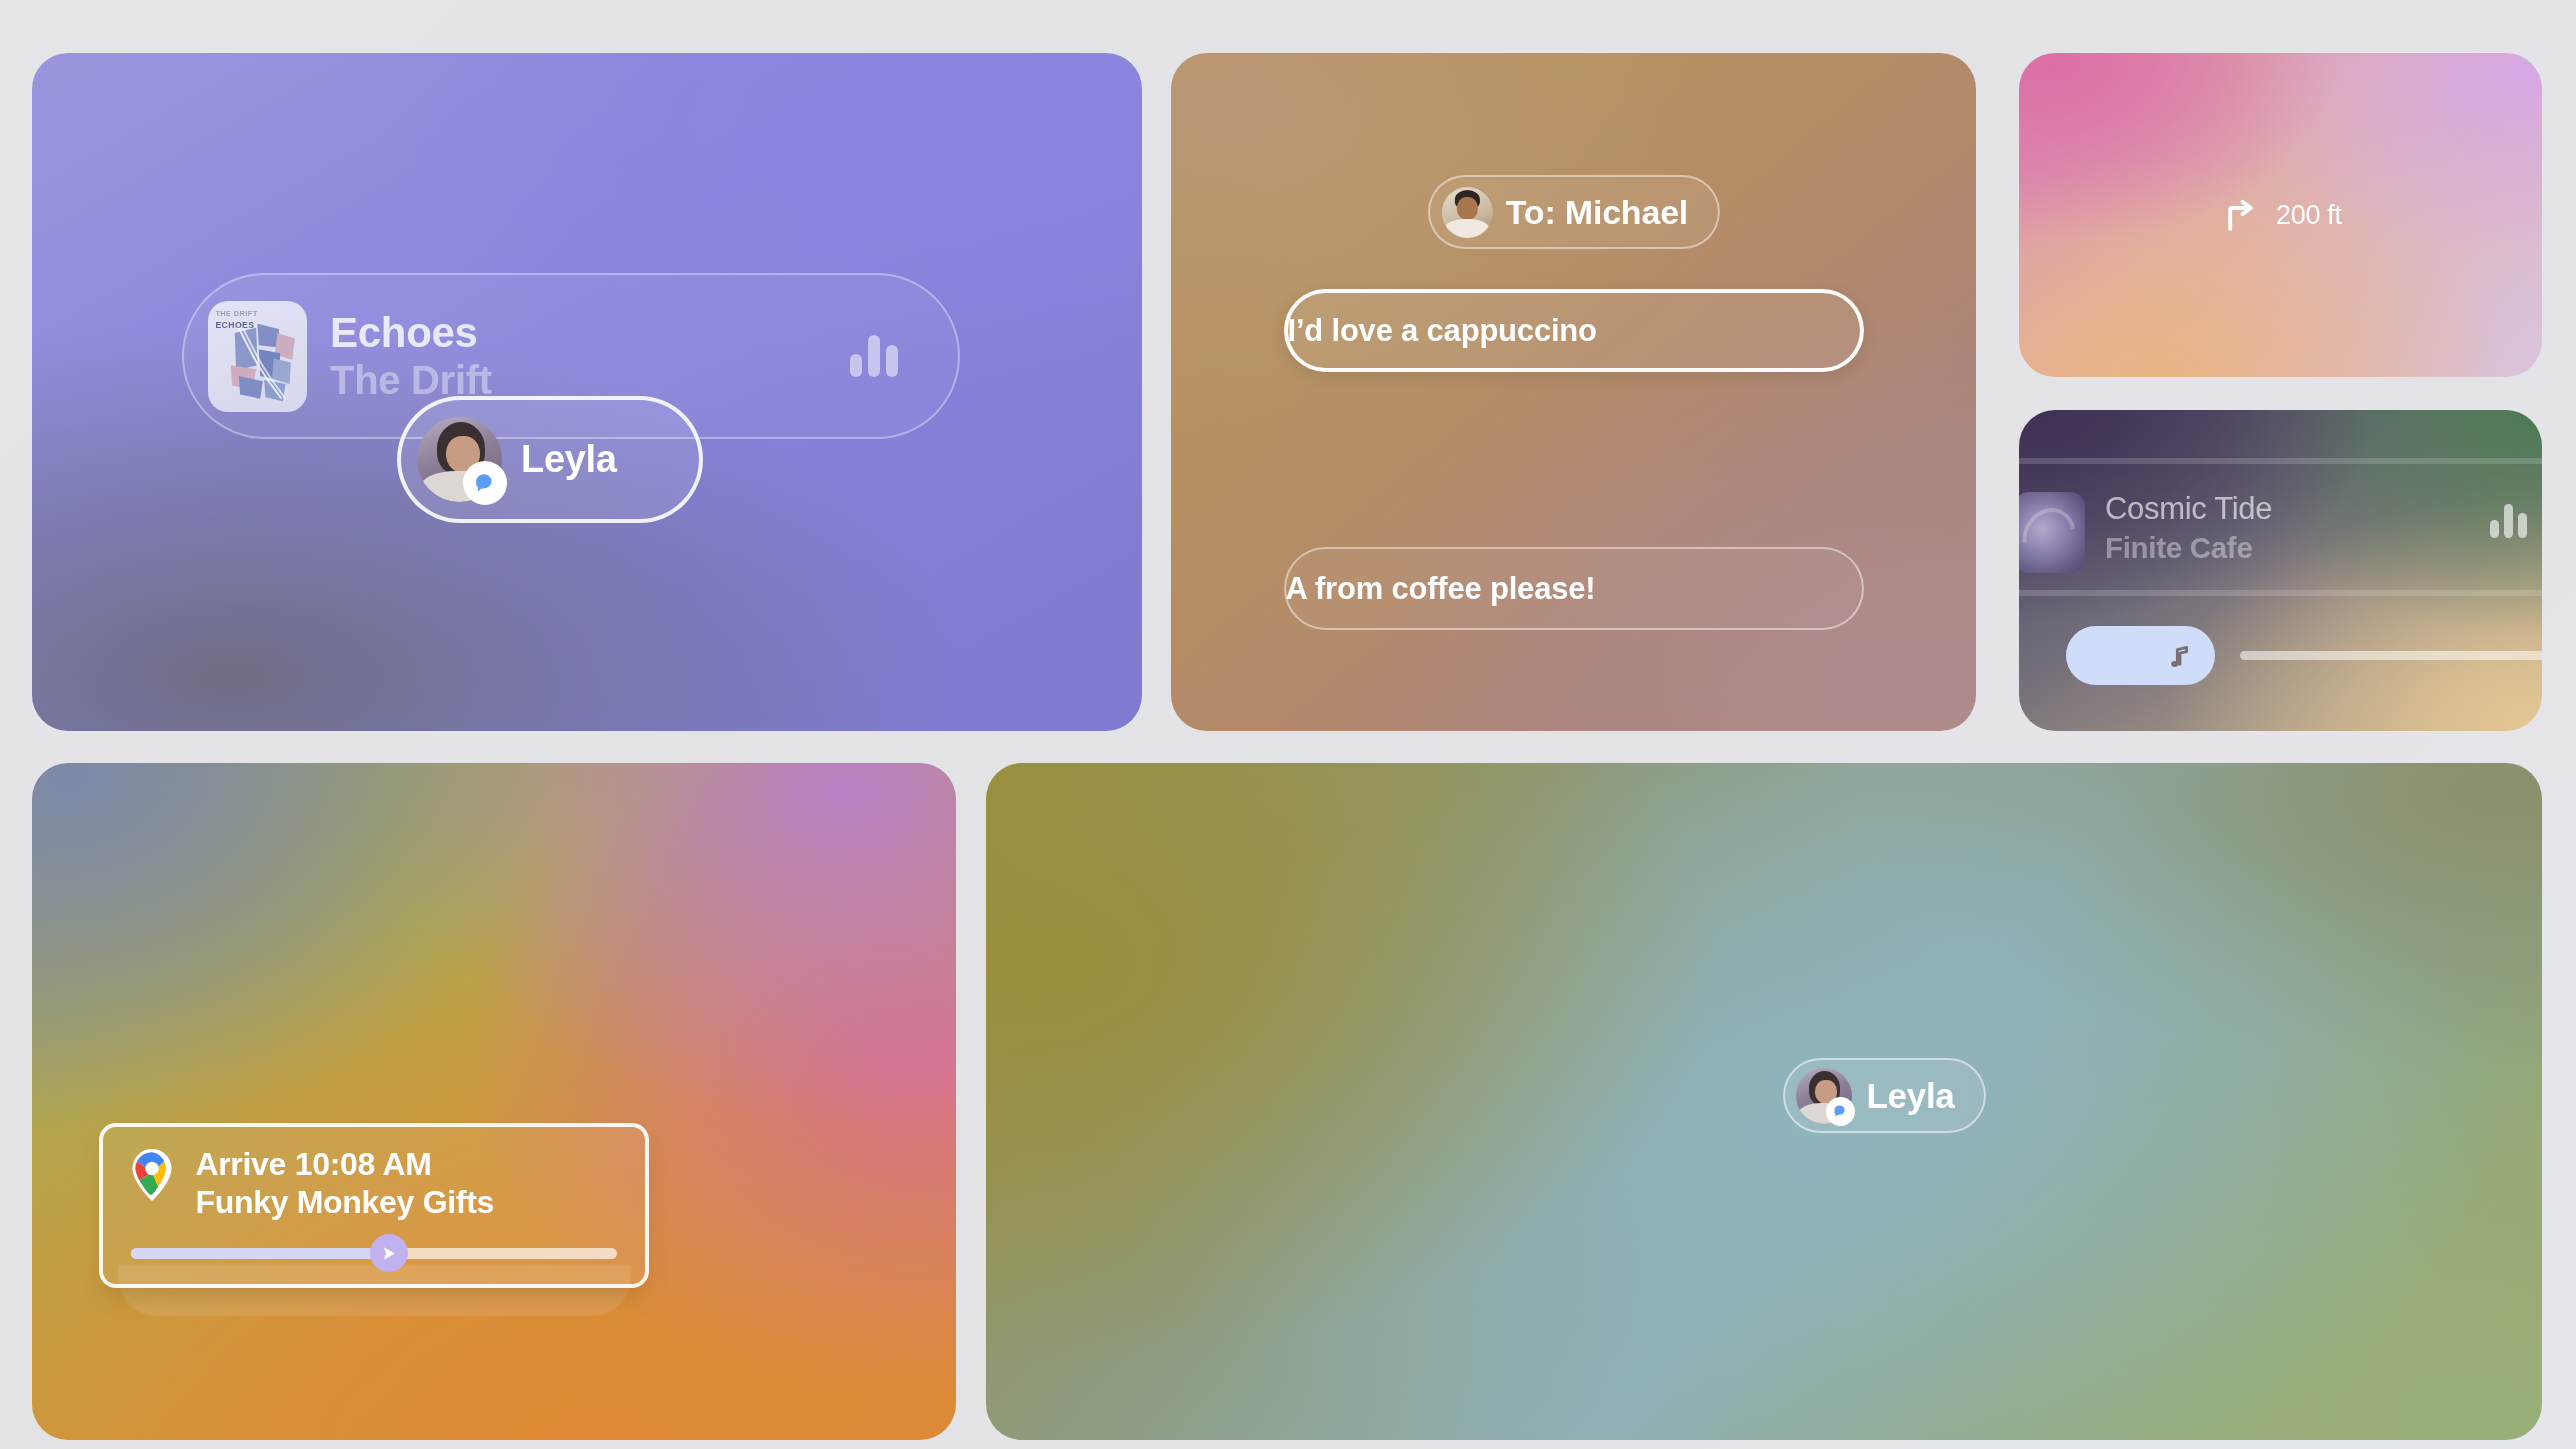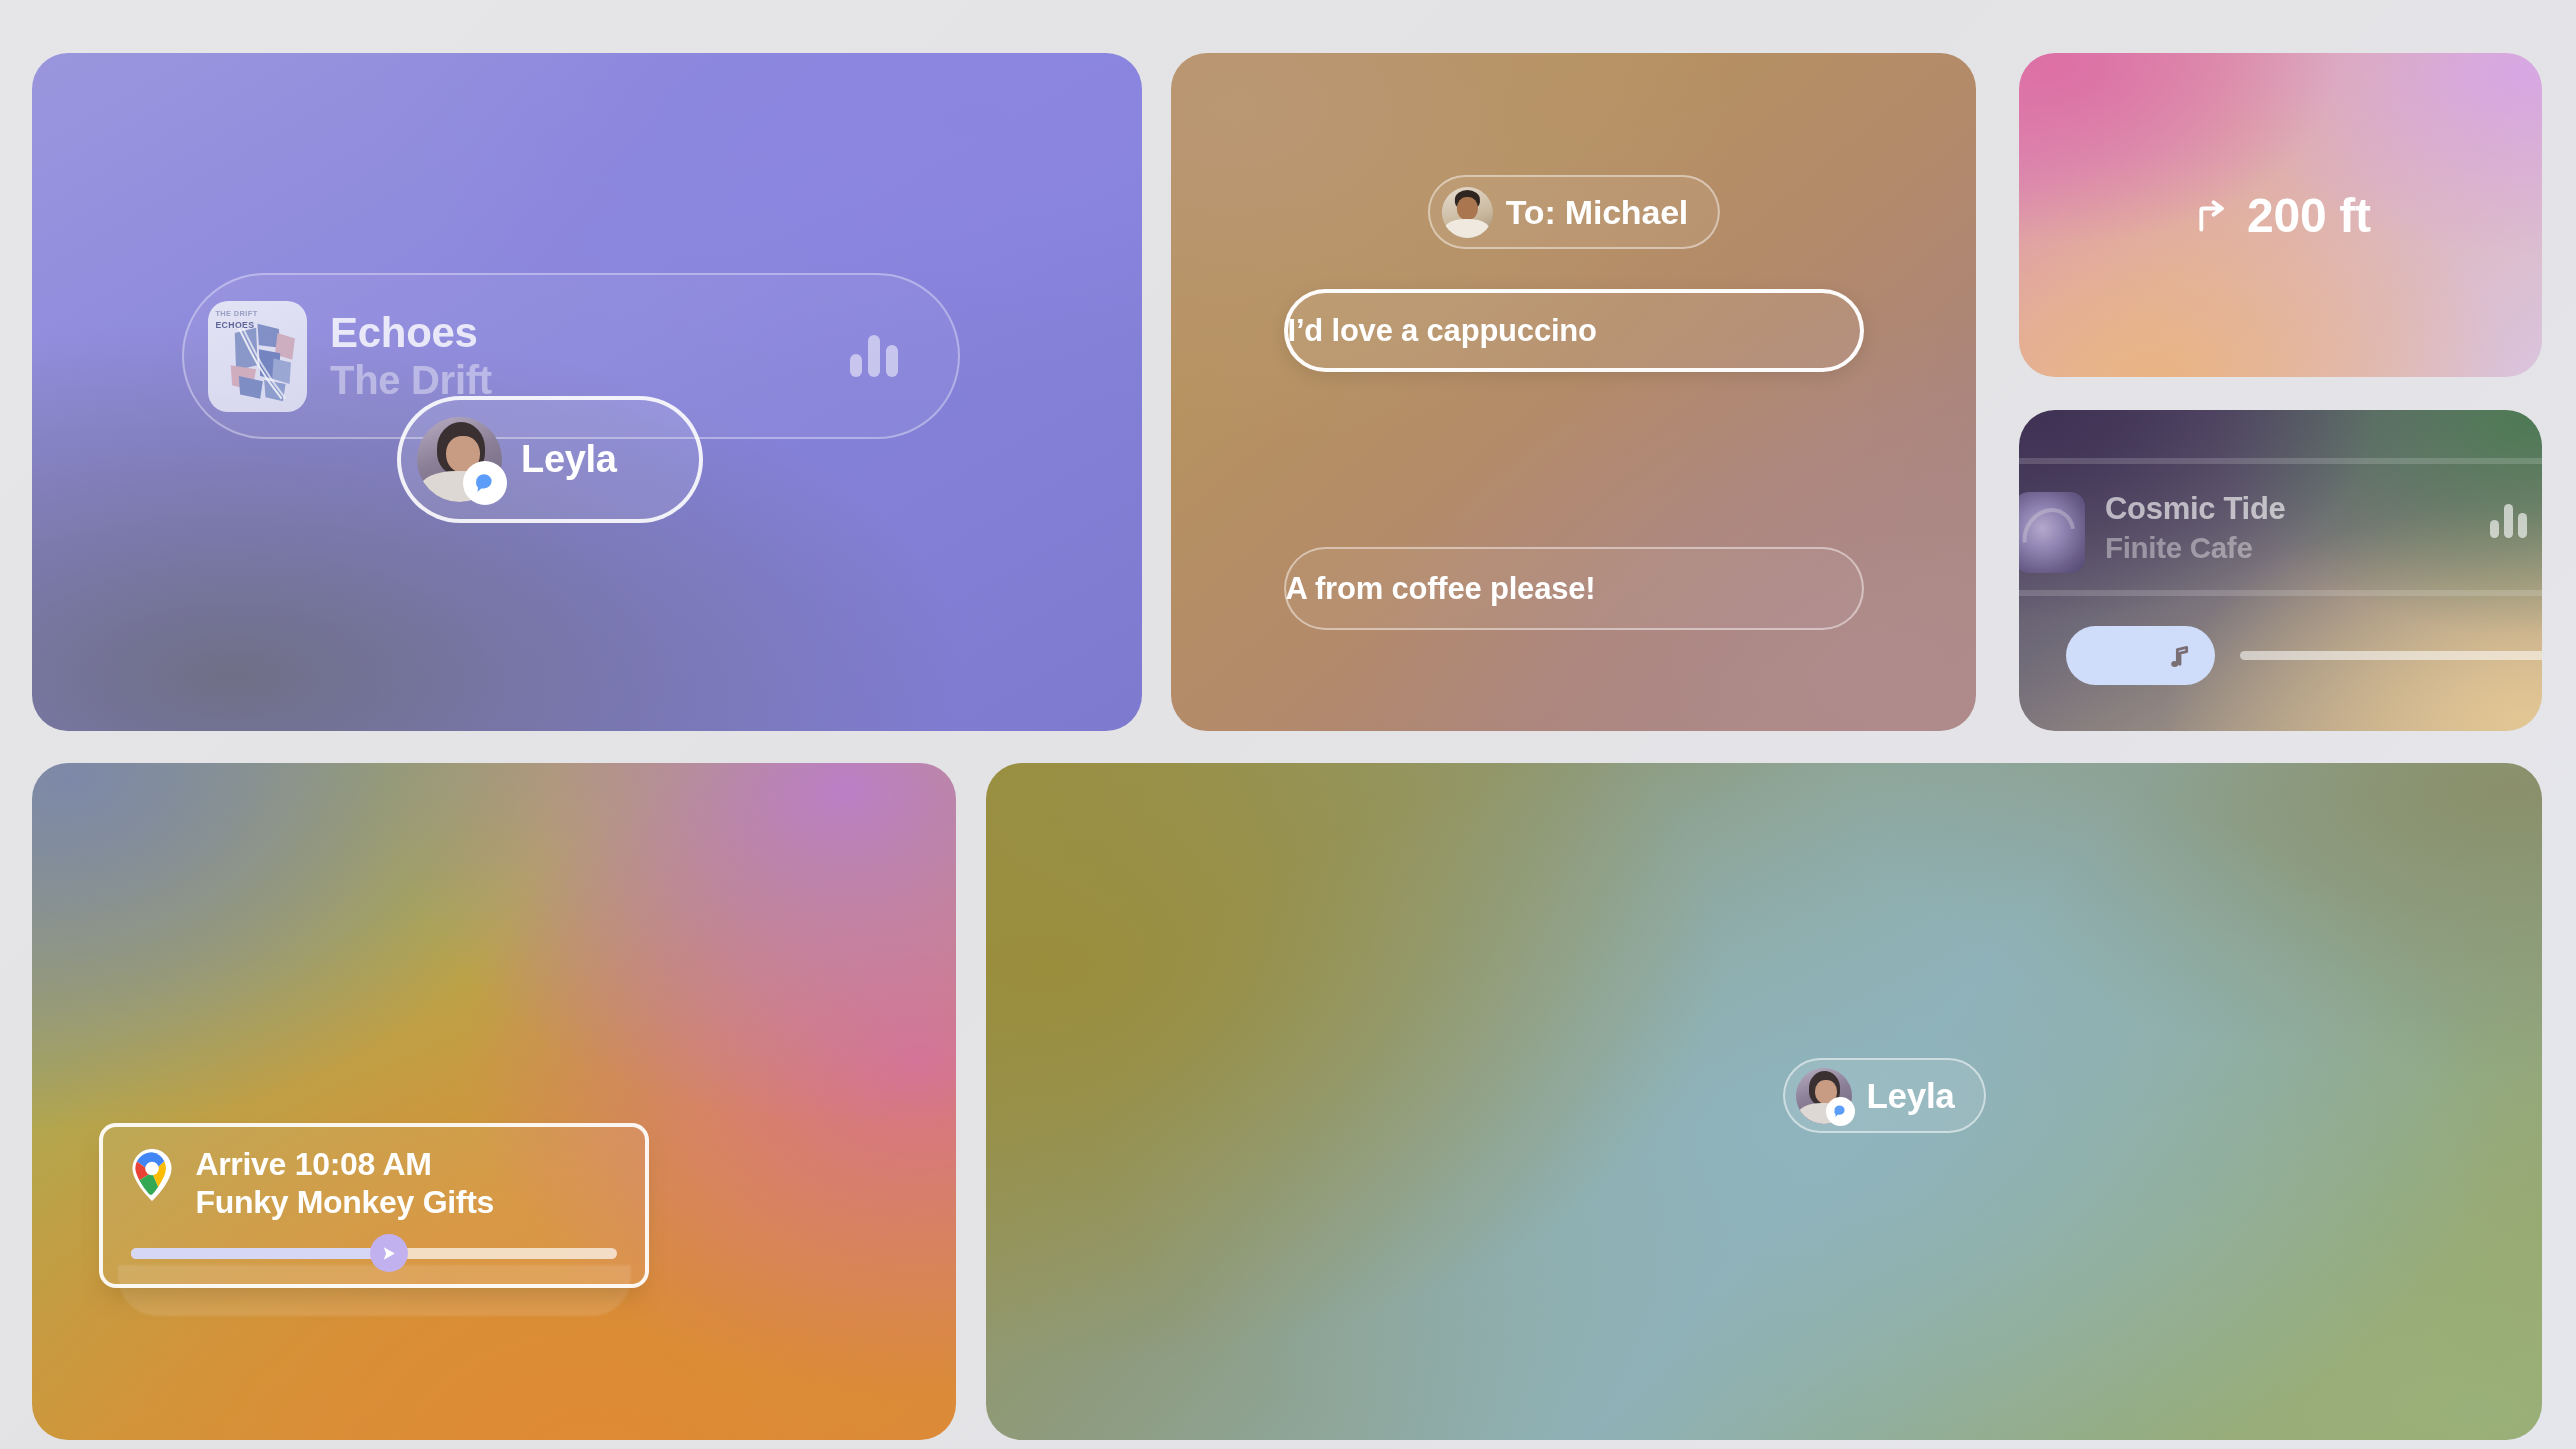--- a/index.html
+++ b/index.html
@@ -102,40 +102,40 @@
     left:2019px; top:30px; width:523px; height:324px;
     background:
       radial-gradient(95% 95% at 6% 4%, #dd6fa4 0%, rgba(221,111,164,0) 58%),
       radial-gradient(95% 95% at 96% 6%, #d7a7e4 0%, rgba(215,167,228,0) 60%),
       radial-gradient(110% 110% at 26% 100%, #e9b483 0%, rgba(233,180,131,0) 62%),
       linear-gradient(135deg,#d987b5 0%,#dfb0ac 45%,#dac4de 100%);
   }
   .nav-row { position:absolute; left:50%; top:50%; transform:translate(-50%,-50%);
     display:flex; align-items:center; gap:14.8px; }
   .nav-row svg { width:42px; height:42px; display:block; }
-  .nav-dist { font-size:48px; font-weight:700; color:#ffffff; letter-spacing:-0.3px; white-space:nowrap; }
+  .nav-dist { font-size:27px; font-weight:400; color:#ffffff; letter-spacing:-0.3px; white-space:nowrap; }
 
   
   #card-player {
     left:2019px; top:387px; width:523px; height:321px;
     background:
       radial-gradient(110% 110% at 4% 2%, #3f3254 0%, rgba(63,50,84,0) 58%),
       radial-gradient(100% 110% at 98% 2%, #4e7a55 0%, rgba(78,122,85,0) 62%),
       radial-gradient(110% 110% at 96% 96%, #e2c694 0%, rgba(226,198,148,0) 62%),
       linear-gradient(150deg,#4b3f63 0%,#6f6a78 40%,#9b8f84 70%,#c7ad8d 100%);
   }
   .pl-divider { position:absolute; left:0; right:0; height:6px; background:rgba(255,255,255,.16); }
   #pl-div-top { top:48px; }
   .pl-art { position:absolute; left:-5.4px; top:82px; width:71px; height:81px; border-radius:14.8px;
     background:radial-gradient(circle at 40% 45%, #cdc2e6 0%, #9f93c6 35%, #6f6392 70%, #4b4270 100%);
     opacity:.8; overflow:hidden; }
   .pl-art .swirl { position:absolute; left:14%; top:18%; width:70%; height:70%;
     border:4.7px solid rgba(255,255,255,.35); border-radius:50%;
     border-right-color:transparent; border-bottom-color:transparent; transform:rotate(35deg); }
-  .pl-title { position:absolute; left:86px; top:81px; font-size:31px; font-weight:700;
+  .pl-title { position:absolute; left:86px; top:81px; font-size:31px; font-weight:400;
     color:rgba(255,255,255,.62); letter-spacing:-0.3px; }
   .pl-sub { position:absolute; left:86px; top:121px; font-size:29.5px; font-weight:600;
     color:rgba(255,255,255,.38); letter-spacing:-0.3px; }
   .pl-eq { position:absolute; right:14.8px; top:94px; display:flex; align-items:flex-end; gap:4.7px; height:34px; }
   .pl-eq i { display:block; width:9.4px; border-radius:5.4px; background:rgba(255,255,255,.62); }
   .pl-eq i:nth-child(1){ height:18px; }
   .pl-eq i:nth-child(2){ height:34px; }
   .pl-eq i:nth-child(3){ height:25.5px; }
   #pl-div-bottom { top:180px; }
   .pl-track { position:absolute; left:221px; top:241px; width:305px; height:9.4px;

